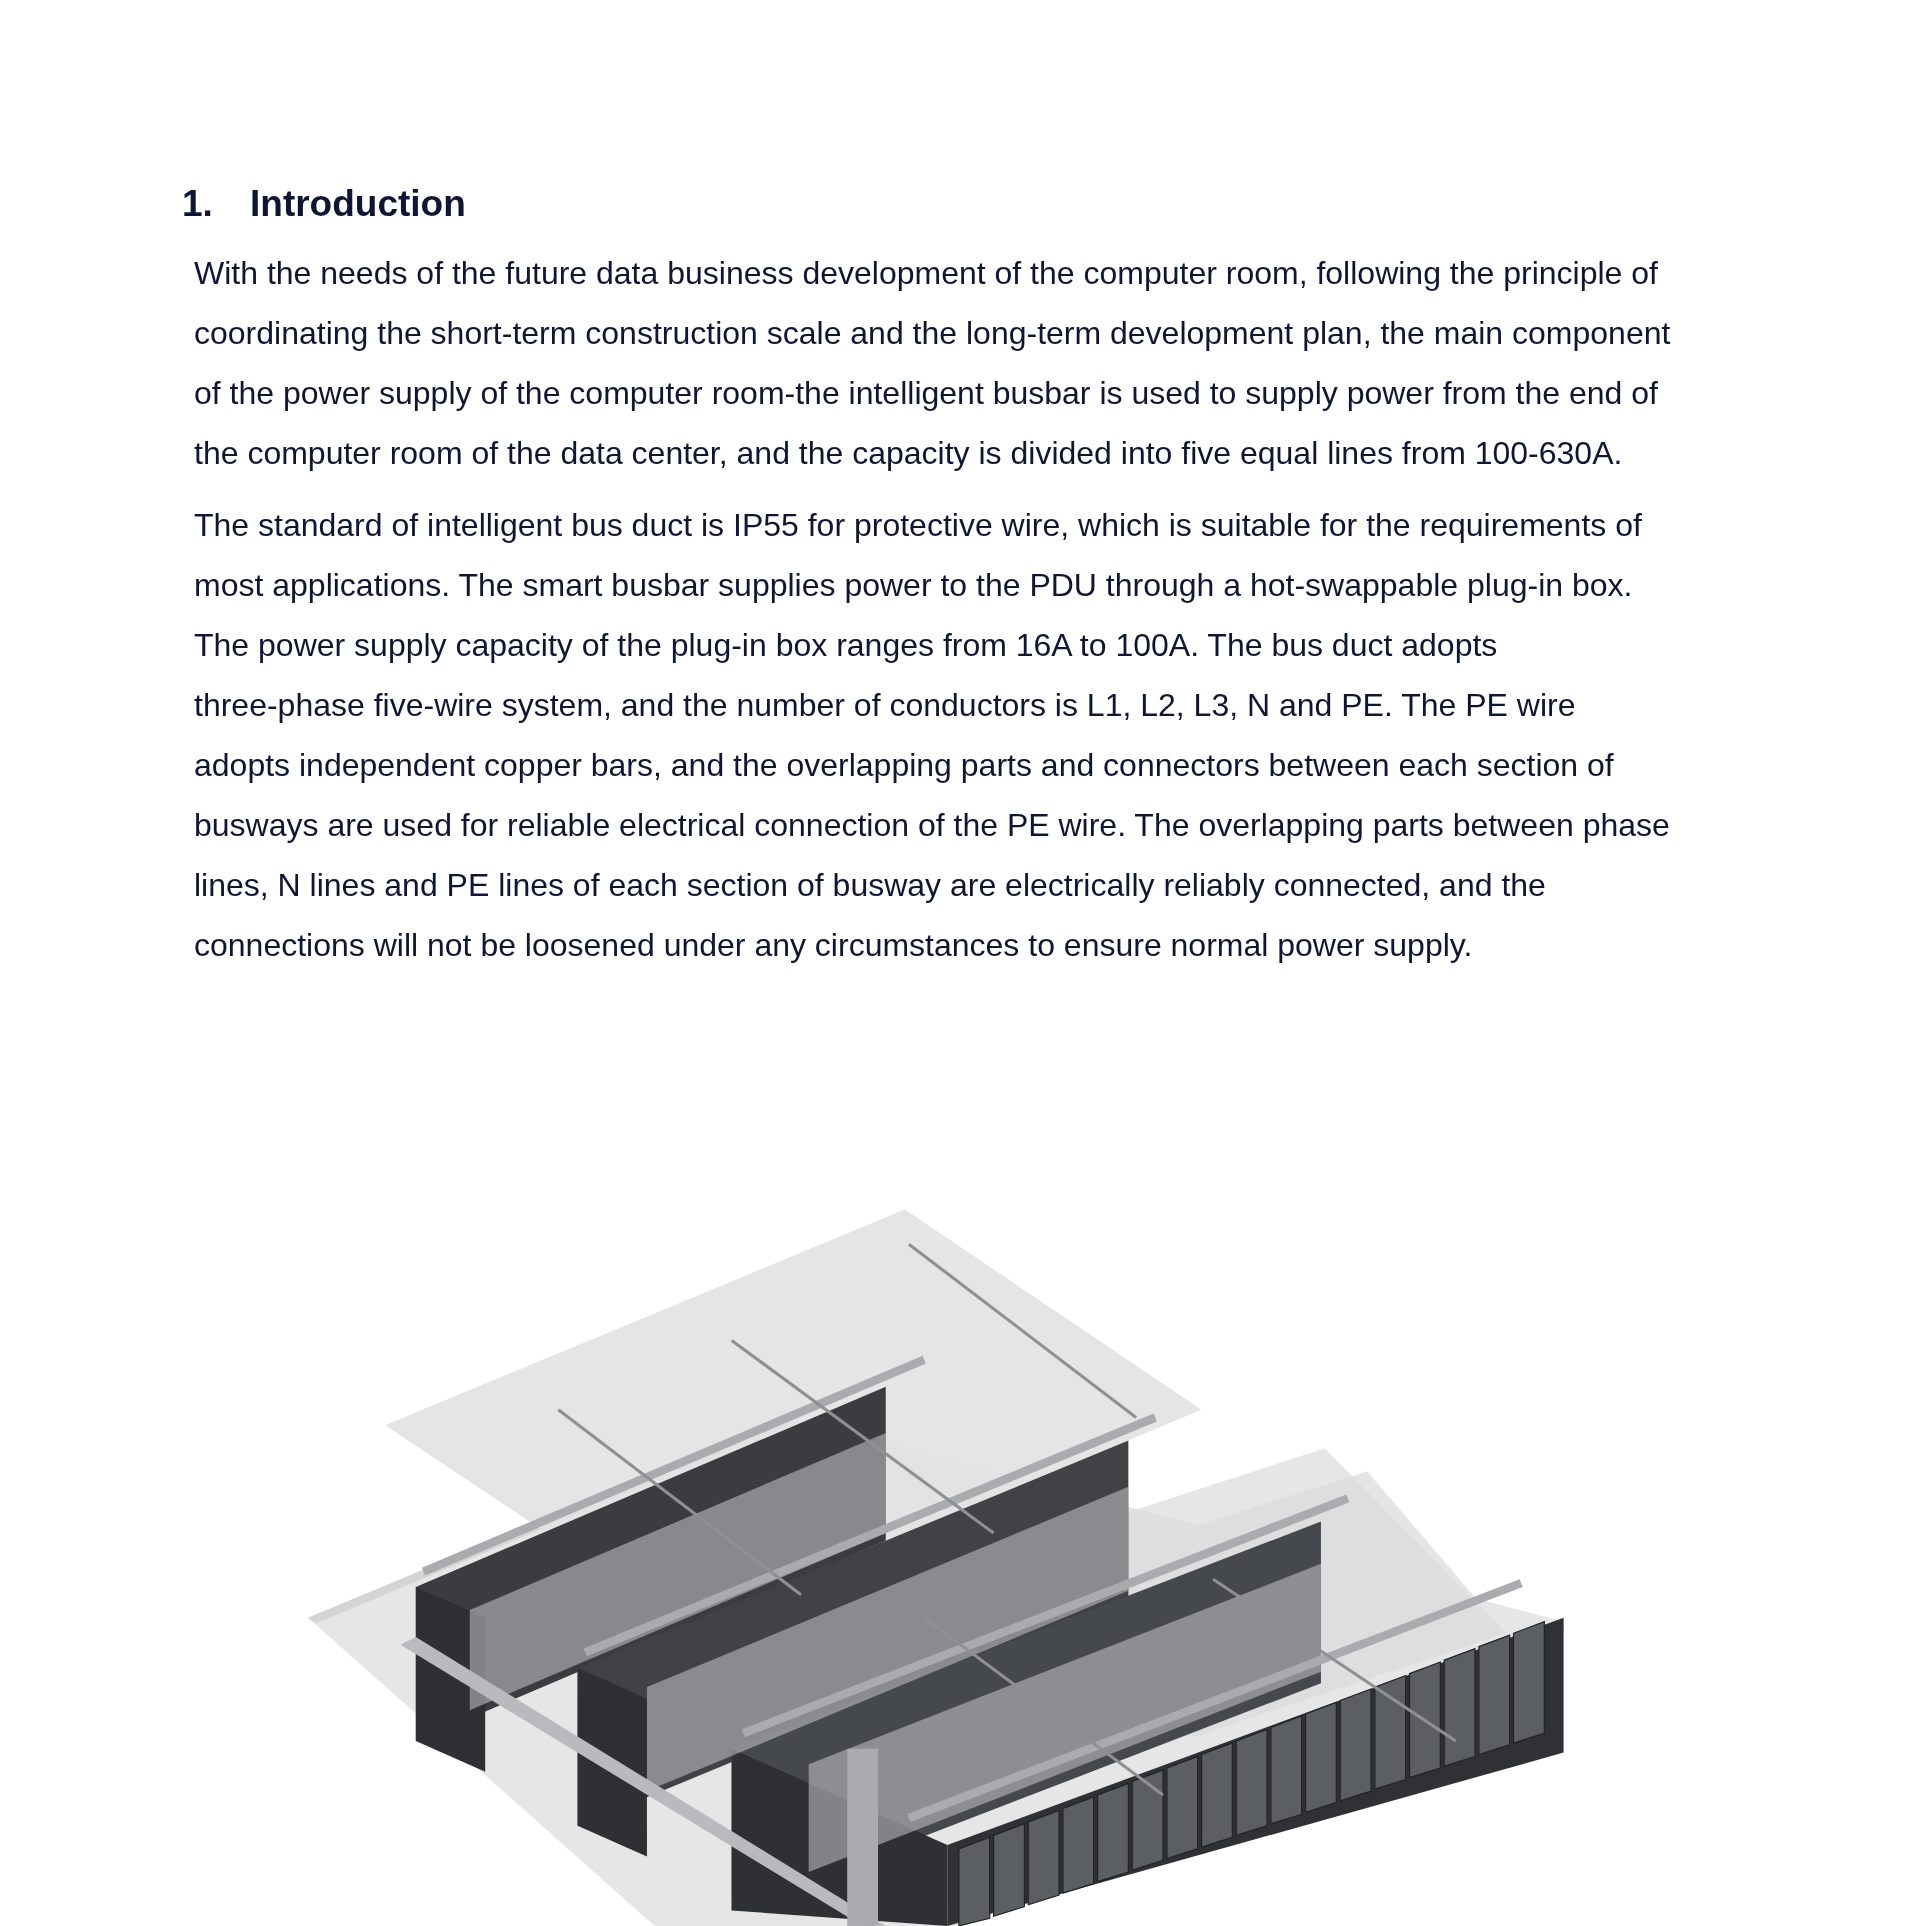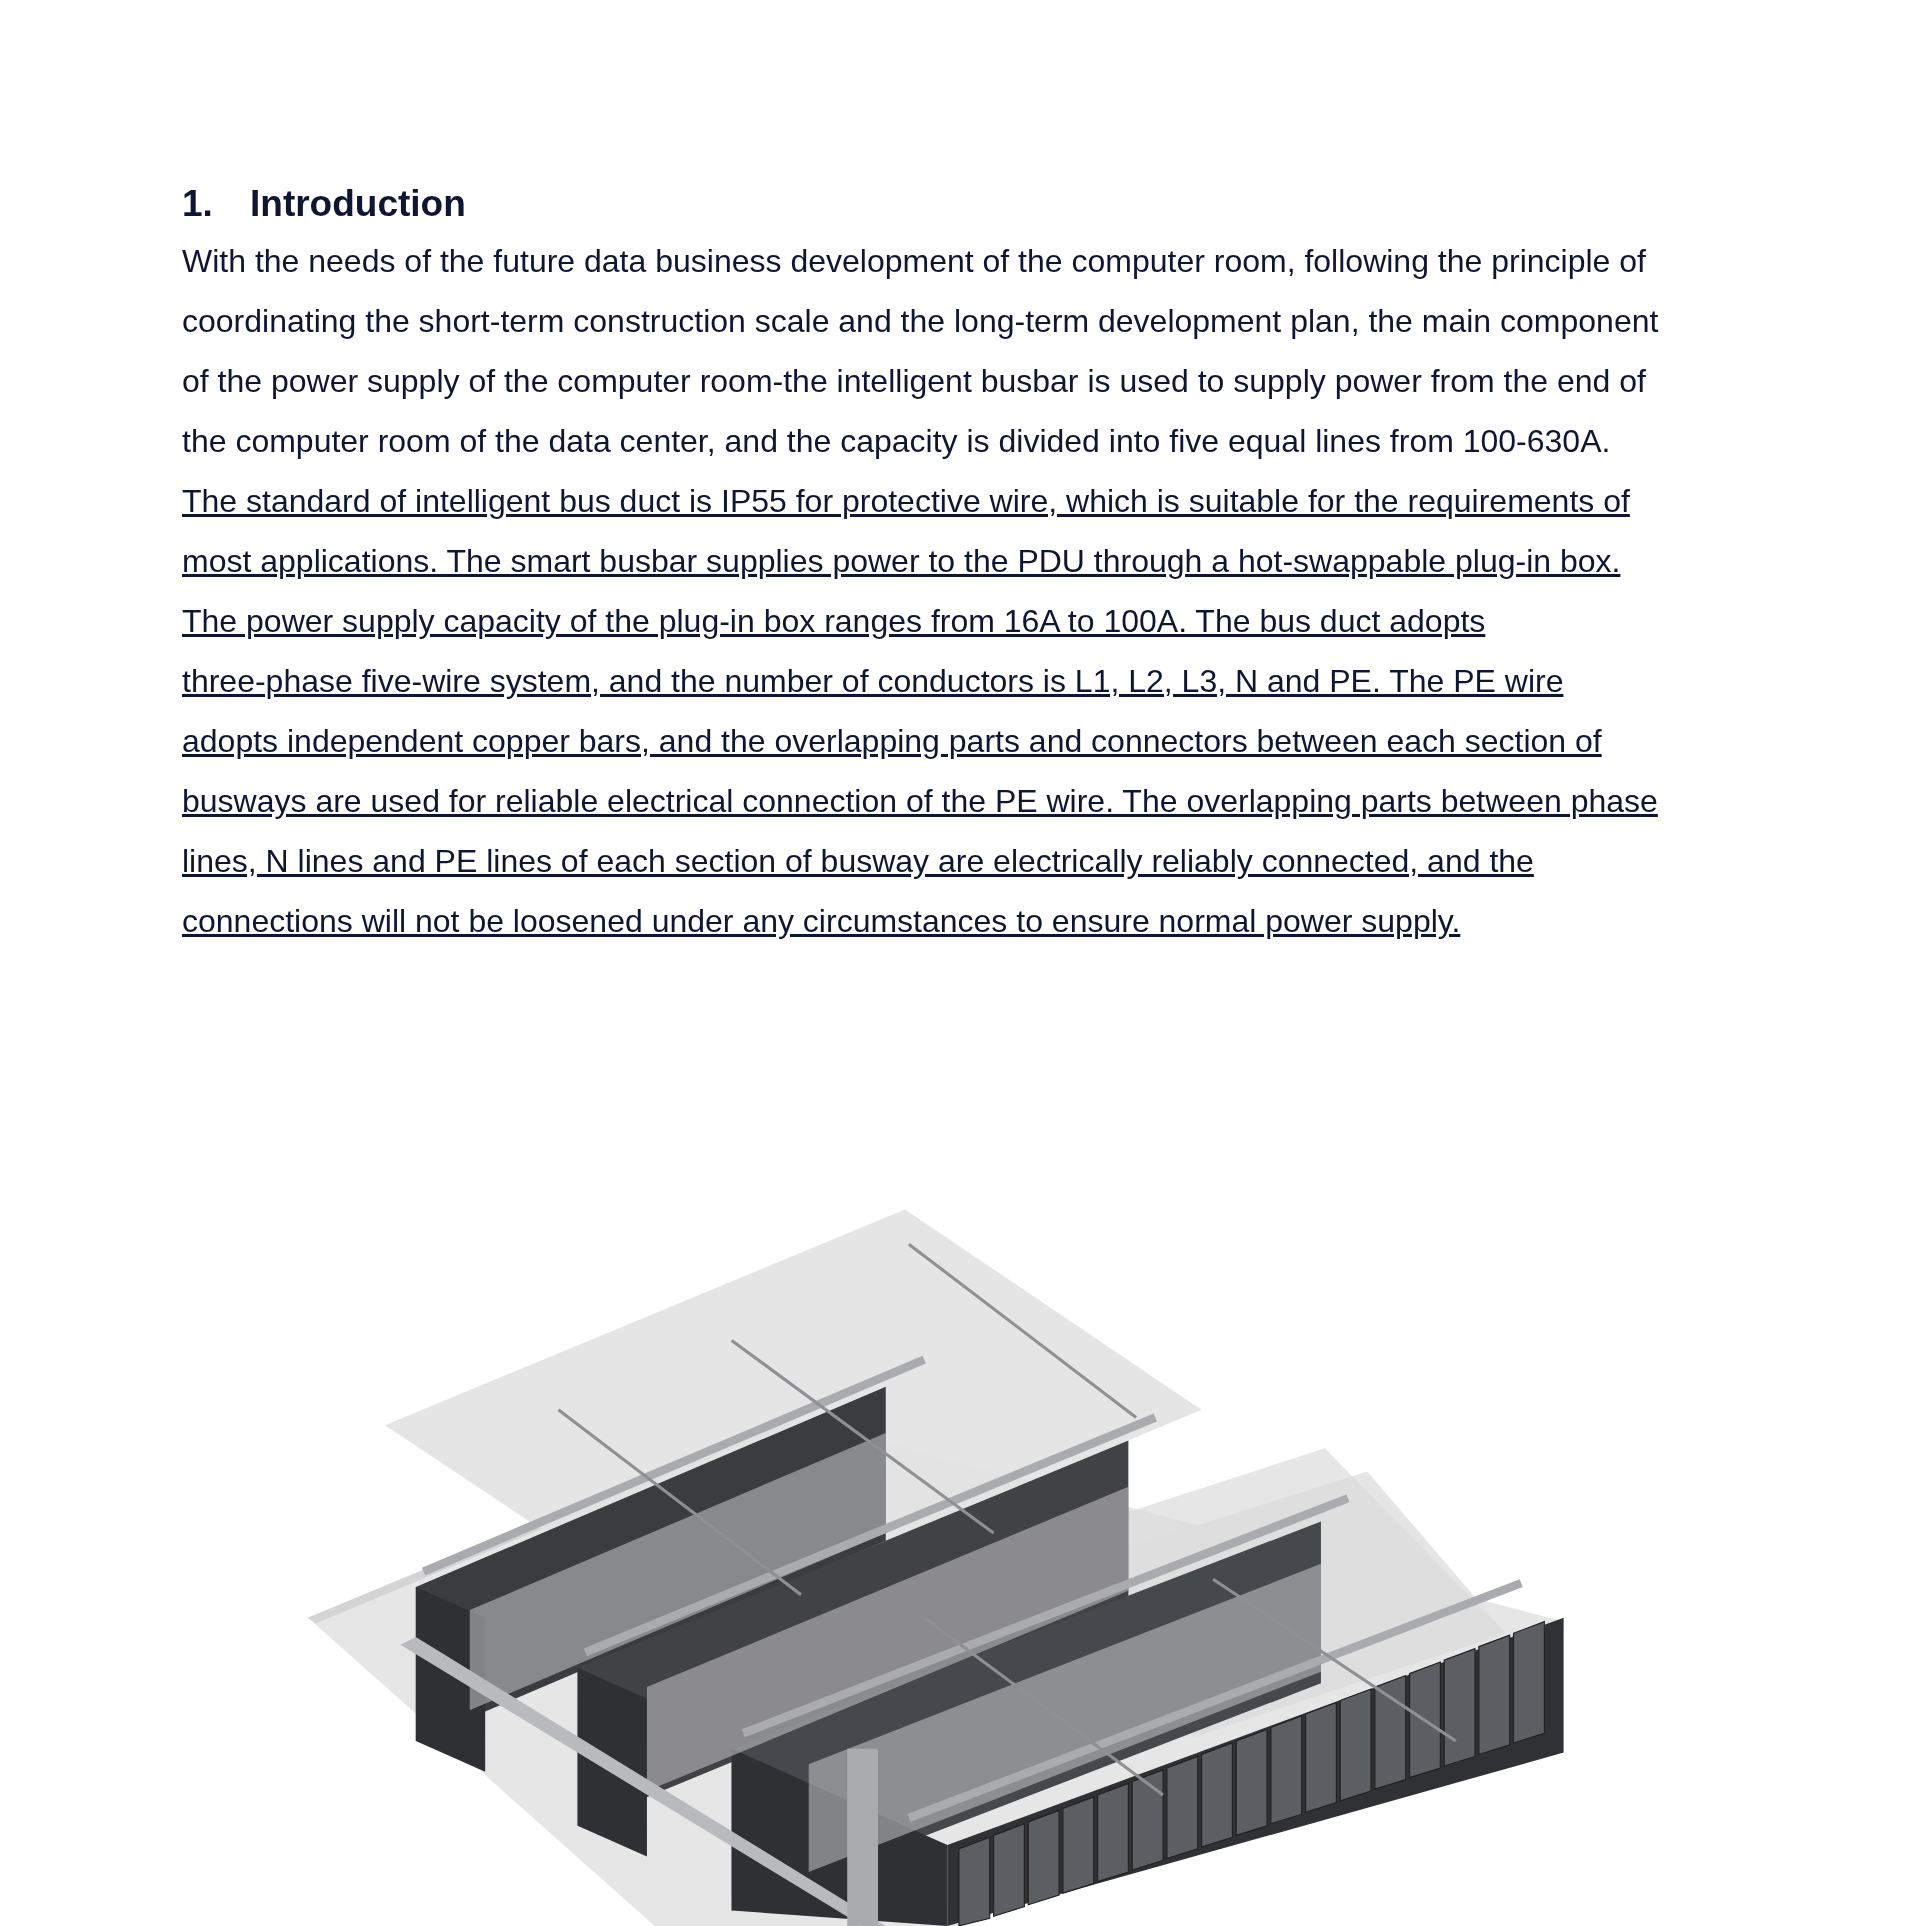--- a/index.html
+++ b/index.html
@@ -9,25 +9,25 @@
     background: #ffffff; color: #0f1633;
     font-family: "Liberation Sans", "DejaVu Sans", sans-serif;
   }
   .content { position: absolute; left: 182px; top: 177px; width: 1560px; }
   h1.section {
     font-size: 37px; font-weight: bold; margin: 0; color: #0f1633;
     line-height: 54px; display: flex;
   }
   h1.section .num { width: 68px; display: inline-block; }
   p.body {
-    font-size: 32px; line-height: 60px; margin: 0; color: #0f1633;
+    font-size: 32px; line-height: 60px; margin: 12px; color: #0f1633;
     white-space: pre-line;
   }
   .h1-intro { margin-bottom: 17.7px; }
-  .p-gap { margin-top: 25px; text-decoration: underline; }
+  .p-gap { margin-top: 25px; }
   .figure {
     position: absolute; left: 308px; top: 1194px; width: 1271px; height: 732px;
   }
 </style>
 </head>
 <body>
 
 <div class="page">
 
   <div class="content">

